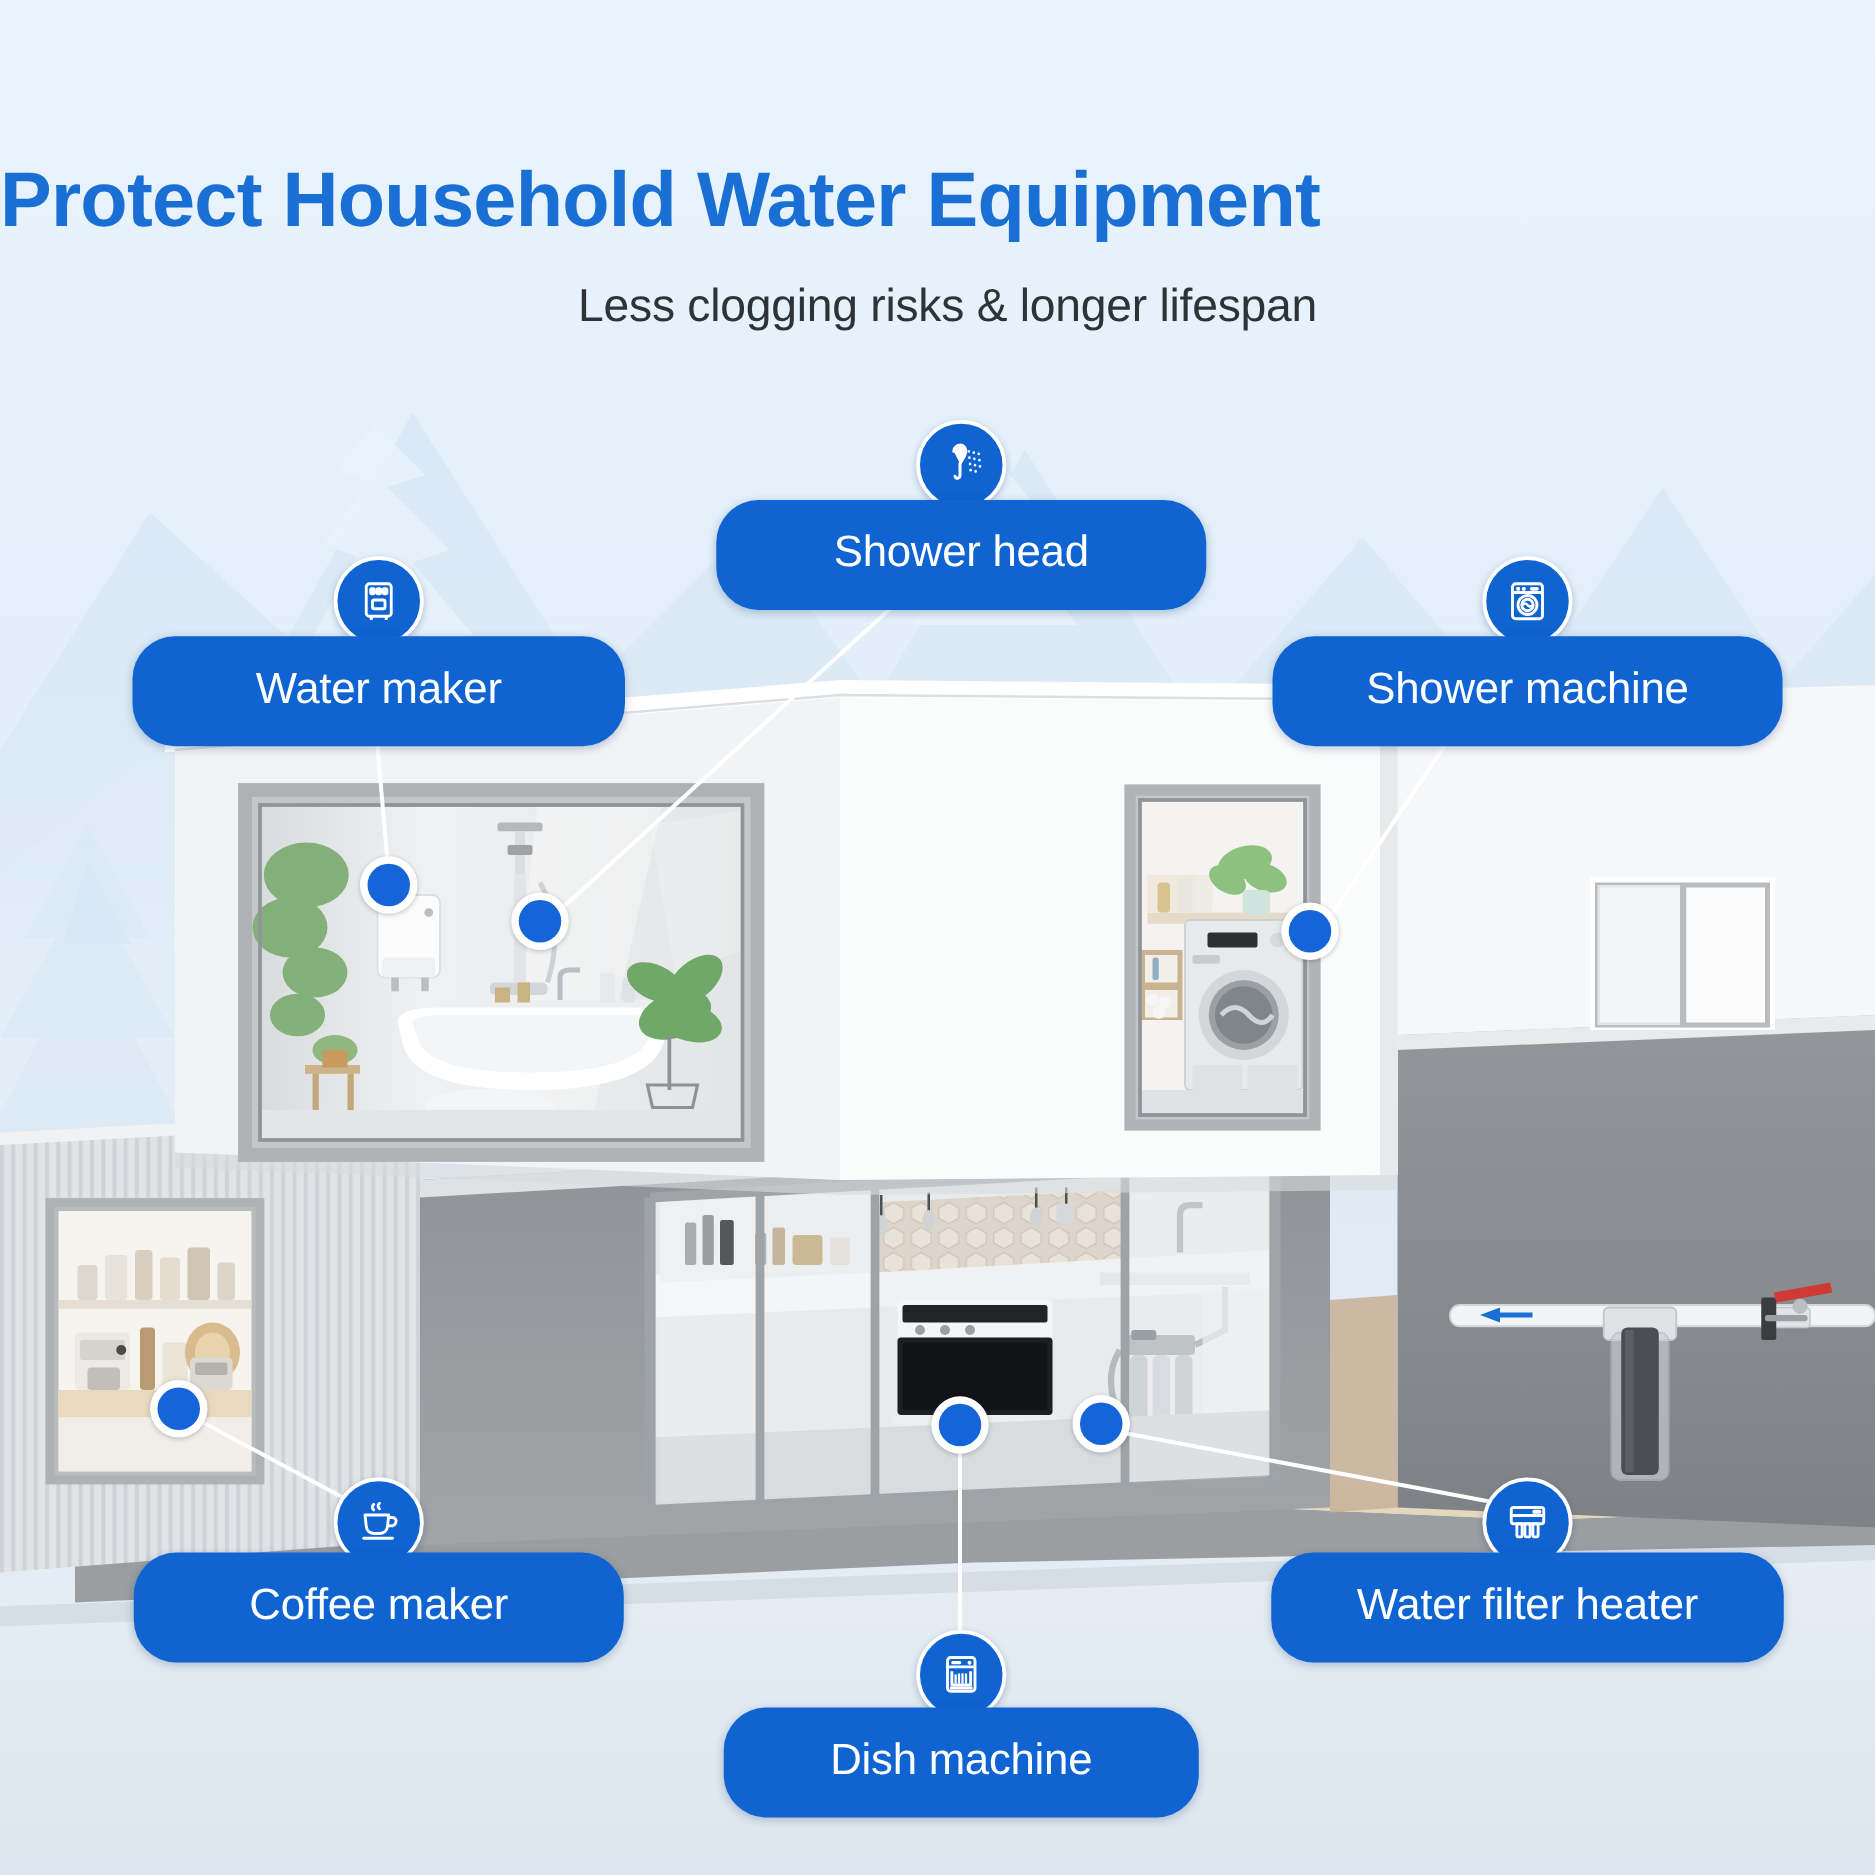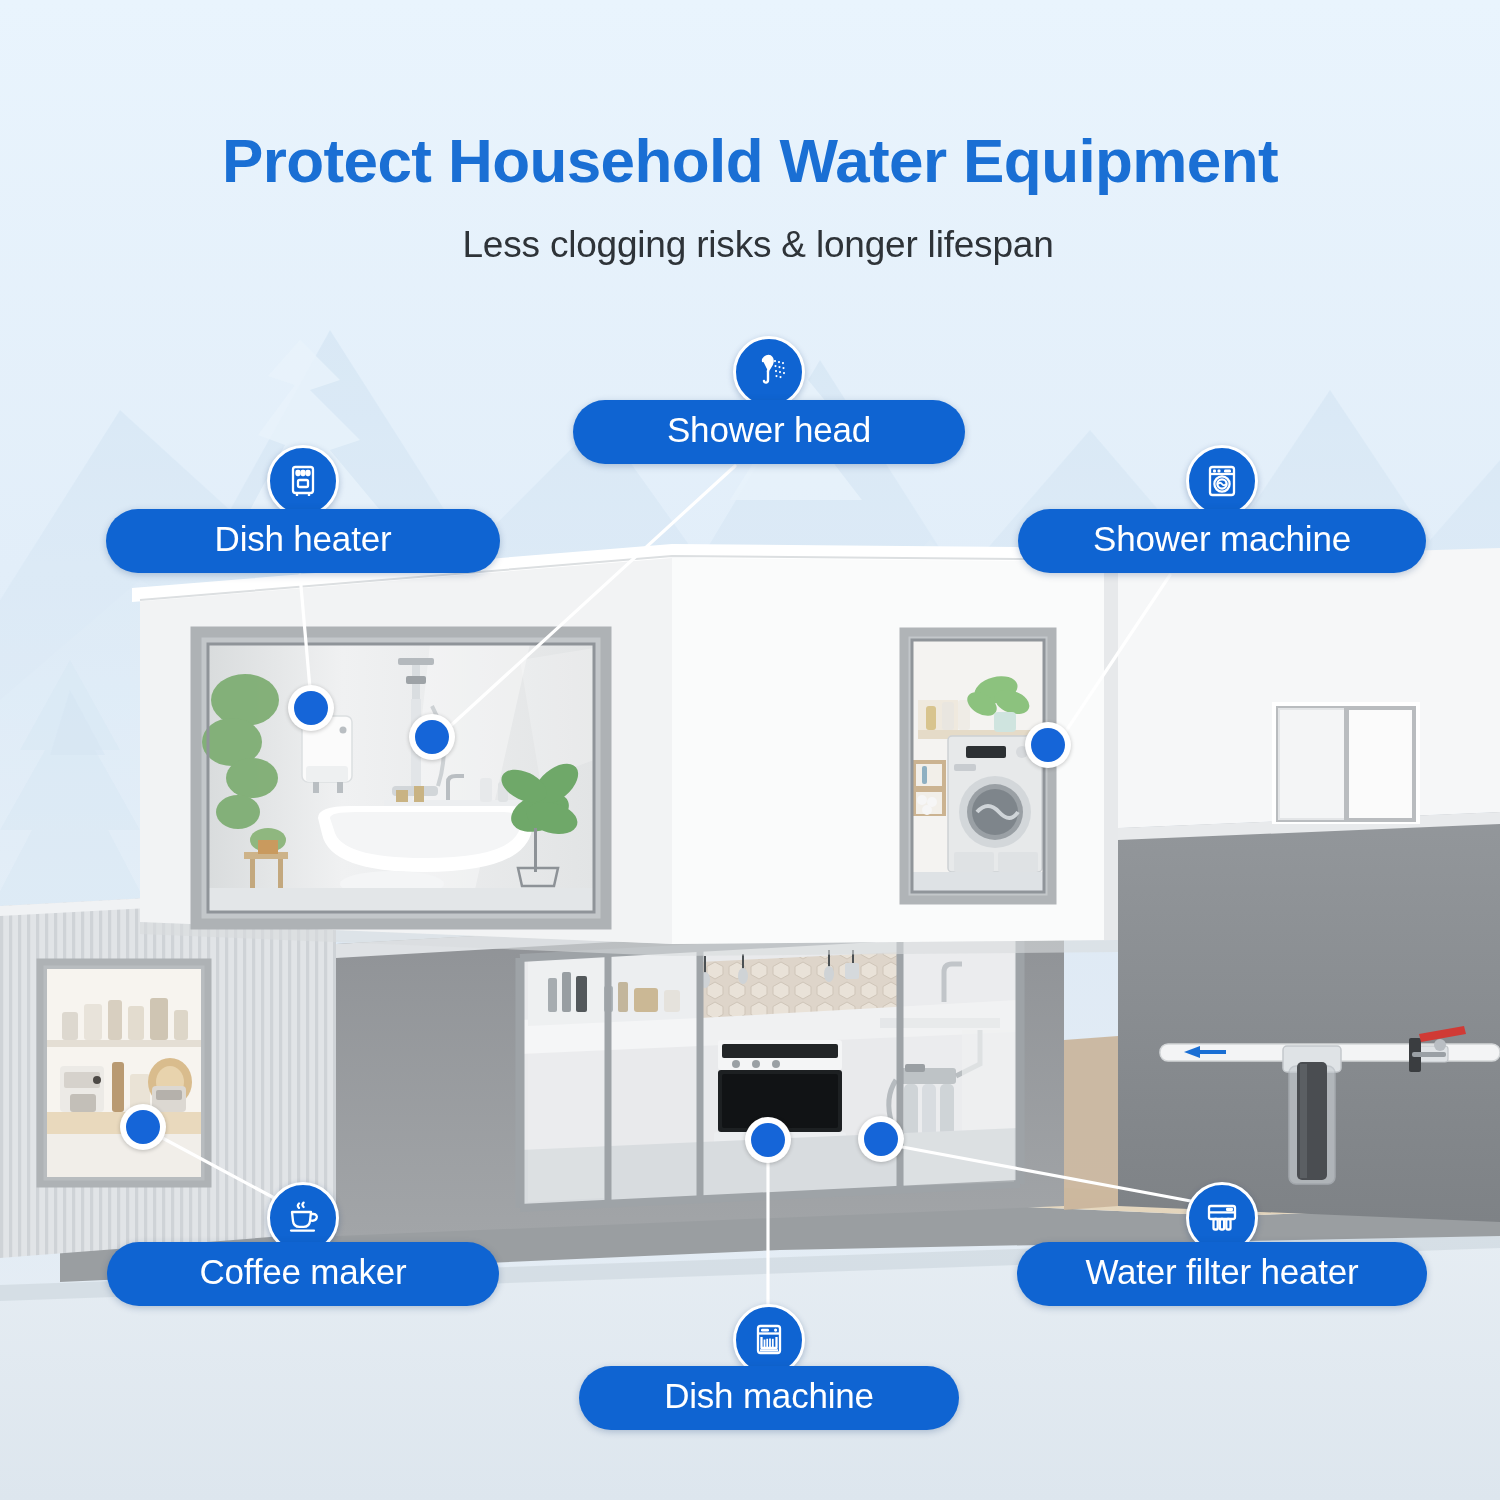--- a/index.html
+++ b/index.html
@@ -11,21 +11,21 @@
   #stage{position:relative;width:1500px;height:1500px;overflow:hidden;}
 
   
   .bg-sky{position:absolute;inset:0;
     background:linear-gradient(180deg,#e9f4fd 0%,#e2eef9 38%,#dfeaf5 62%,#e7eef4 100%);}
   .bg-mountain{position:absolute;left:0;top:180px;width:1500px;height:760px;opacity:.5;}
   .bg-trees{position:absolute;left:-20px;top:620px;width:330px;height:420px;opacity:.45;}
 
   
   .title{
-    position:absolute;left:0;right:0;top:128px;text-align:center;
+    position:absolute;left:0;right:0;top:128px;text-align:left;
     font-size:62px;font-weight:bold;color:#1a6fd4;letter-spacing:-.6px;
     line-height:1.05;
   }
   .subtitle{
     position:absolute;left:16px;right:0;top:224px;text-align:center;
     font-size:37px;font-weight:400;color:#2e3338;letter-spacing:-.2px;
   }
 
   
   #house{position:absolute;left:0;top:0;width:1500px;height:1500px;}
@@ -38,21 +38,21 @@
     background:#ffffff;box-shadow:0 1px 4px rgba(0,0,0,.22);
     transform:translate(-50%,-50%);}
   .dot::after{content:"";position:absolute;left:6px;top:6px;width:34px;height:34px;
     border-radius:50%;background:#1565d8;}
 
   
   .pill{
     position:absolute;display:flex;align-items:center;justify-content:center;
     height:64px;border-radius:34px;background:#0f64d2;
     color:#ffffff;font-size:35px;font-weight:400;letter-spacing:-.2px;
-    padding:0 30px;white-space:nowrap;
+    padding:12px 30px;white-space:nowrap;
     box-shadow:0 2px 7px rgba(10,50,110,.25);
     transform:translateX(-50%);
   }
   .pill .ptxt{position:relative;top:-2px;}
   .badge{
     position:absolute;width:66px;height:66px;border-radius:50%;
     background:#0f64d2;border:3px solid #ffffff;
     display:flex;align-items:center;justify-content:center;
     transform:translate(-50%,-50%);
     box-shadow:0 2px 6px rgba(10,50,110,.28);
@@ -444,21 +444,21 @@
       <rect x="9" y="5" width="20" height="26" rx="2.5"></rect>
       <rect x="12.5" y="9" width="3" height="4" rx="1" fill="#ffffff"></rect>
       <rect x="17.5" y="9" width="3" height="4" rx="1" fill="#ffffff"></rect>
       <rect x="22.5" y="9" width="3" height="4" rx="1" fill="#ffffff"></rect>
       <rect x="14" y="18" width="10" height="7" rx="1.5"></rect>
       <path d="M13 31 L13 34"></path>
         <path d="M25 31 L25 34"></path>
     </svg>
   </div>
   <div class="pill" style="left:303px;top:509px;width:334px">
-    <span class="ptxt">Dish heater</span>
+    <span class="ptxt">Water maker</span>
   </div>
 
   <div class="badge" style="left:1222px;top:481px">
     <svg width="38" height="38" viewBox="0 0 38 38" fill="none" stroke="#ffffff" stroke-width="2.3" stroke-linejoin="round">
       <rect x="7" y="5" width="24" height="28" rx="2.5"></rect>
       <path d="M7 12 L31 12"></path>
       <rect x="10" y="7.6" width="3" height="3" rx="1" fill="#ffffff" stroke="none"></rect>
       <rect x="14.5" y="7.6" width="3" height="3" rx="1" fill="#ffffff" stroke="none"></rect>
       <rect x="21" y="7.6" width="7" height="3" rx="1.4" fill="#ffffff" stroke="none"></rect>
       <circle cx="19" cy="22" r="7.6"></circle>

